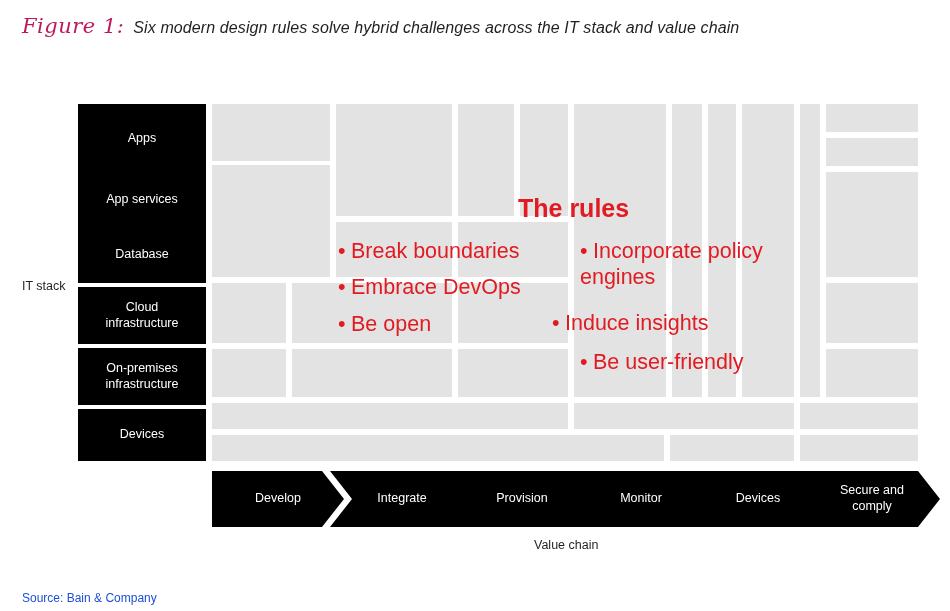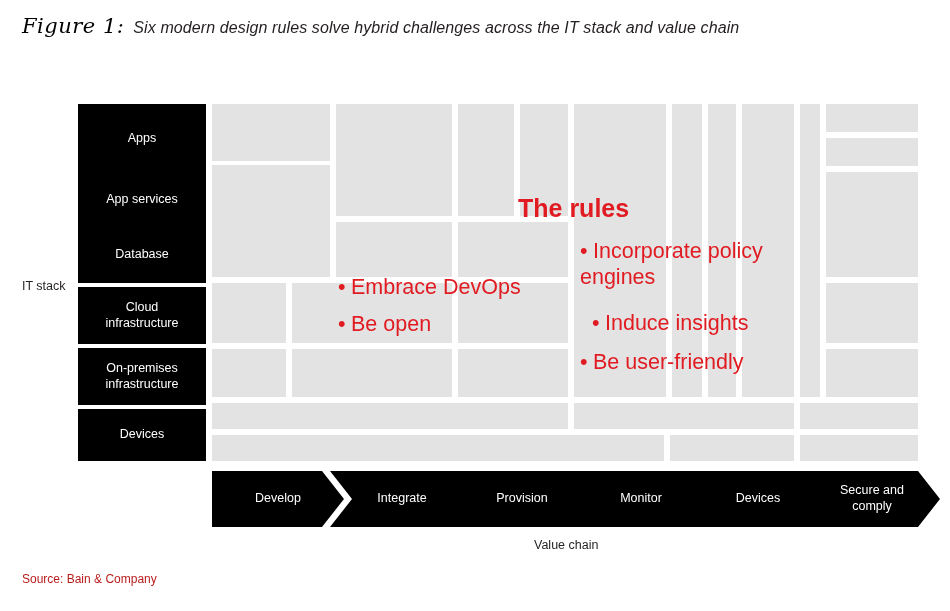--- a/index.html
+++ b/index.html
@@ -22,21 +22,21 @@
     left: 22px;
     top: 14px;
     display: flex;
     align-items: baseline;
     white-space: nowrap;
   }
   .fig-label {
     font-family: "DejaVu Serif", serif;
     font-style: italic;
     font-size: 21px;
-    color: #000000;
+    color: #be185d;
     letter-spacing: 0.5px;
     margin-right: 9px;
   }
   .title-text {
     font-size: 16px;
     color: #231f20;
     letter-spacing: 0.1px;
     font-style: italic;
   }
 
@@ -125,23 +125,23 @@
   }
   .rule .bullet {
     display: inline-block;
     width: 13px;
   }
 
   
   .source {
     position: absolute;
     left: 22px;
-    top: 572px;
+    top: 591px;
     font-size: 12px;
-    color: #b91c1c;
+    color: #1d4ed8;
   }
 </style>
 </head>
 <body>
 
 <div class="title-row">
   <span class="fig-label">Figure 1:</span>
   <span class="title-text">Six modern design rules solve hybrid challenges across the IT stack and value chain</span>
 </div>
 
@@ -198,31 +198,34 @@
   <div class="chev first" style="left:212px;width:132px;top:471px;">Develop</div>
   <div class="chev notch" style="left:330px;width:144px;top:471px;">Integrate</div>
   <div class="chev notch" style="left:450px;width:144px;top:471px;">Provision</div>
   <div class="chev notch" style="left:570px;width:142px;top:471px;">Monitor</div>
   <div class="chev notch" style="left:688px;width:140px;top:471px;">Devices</div>
   <div class="chev last" style="left:804px;width:136px;top:471px;white-space:pre-line;">Secure and
 comply</div>
 
   <div class="rules-heading">The rules</div>
 
+  <div class="rule" style="left:338px;top:238px;">
+    <span class="bullet">•</span><span>Break boundaries</span>
+  </div>
   <div class="rule" style="left:338px;top:274px;">
     <span class="bullet">•</span><span>Embrace DevOps</span>
   </div>
   <div class="rule" style="left:338px;top:311px;">
     <span class="bullet">•</span><span>Be open</span>
   </div>
 
   <div class="rule" style="left:580px;top:238px;width:236px;">
     <span class="bullet">•</span><span>Incorporate policy engines</span>
   </div>
-  <div class="rule" style="left:592px;top:310px;">
+  <div class="rule" style="left:552px;top:310px;">
     <span class="bullet">•</span><span>Induce insights</span>
   </div>
   <div class="rule" style="left:580px;top:349px;">
     <span class="bullet">•</span><span>Be user-friendly</span>
   </div>
 </div>
 
 <div class="source">Source: Bain &amp; Company</div>
 
 </body></html>

